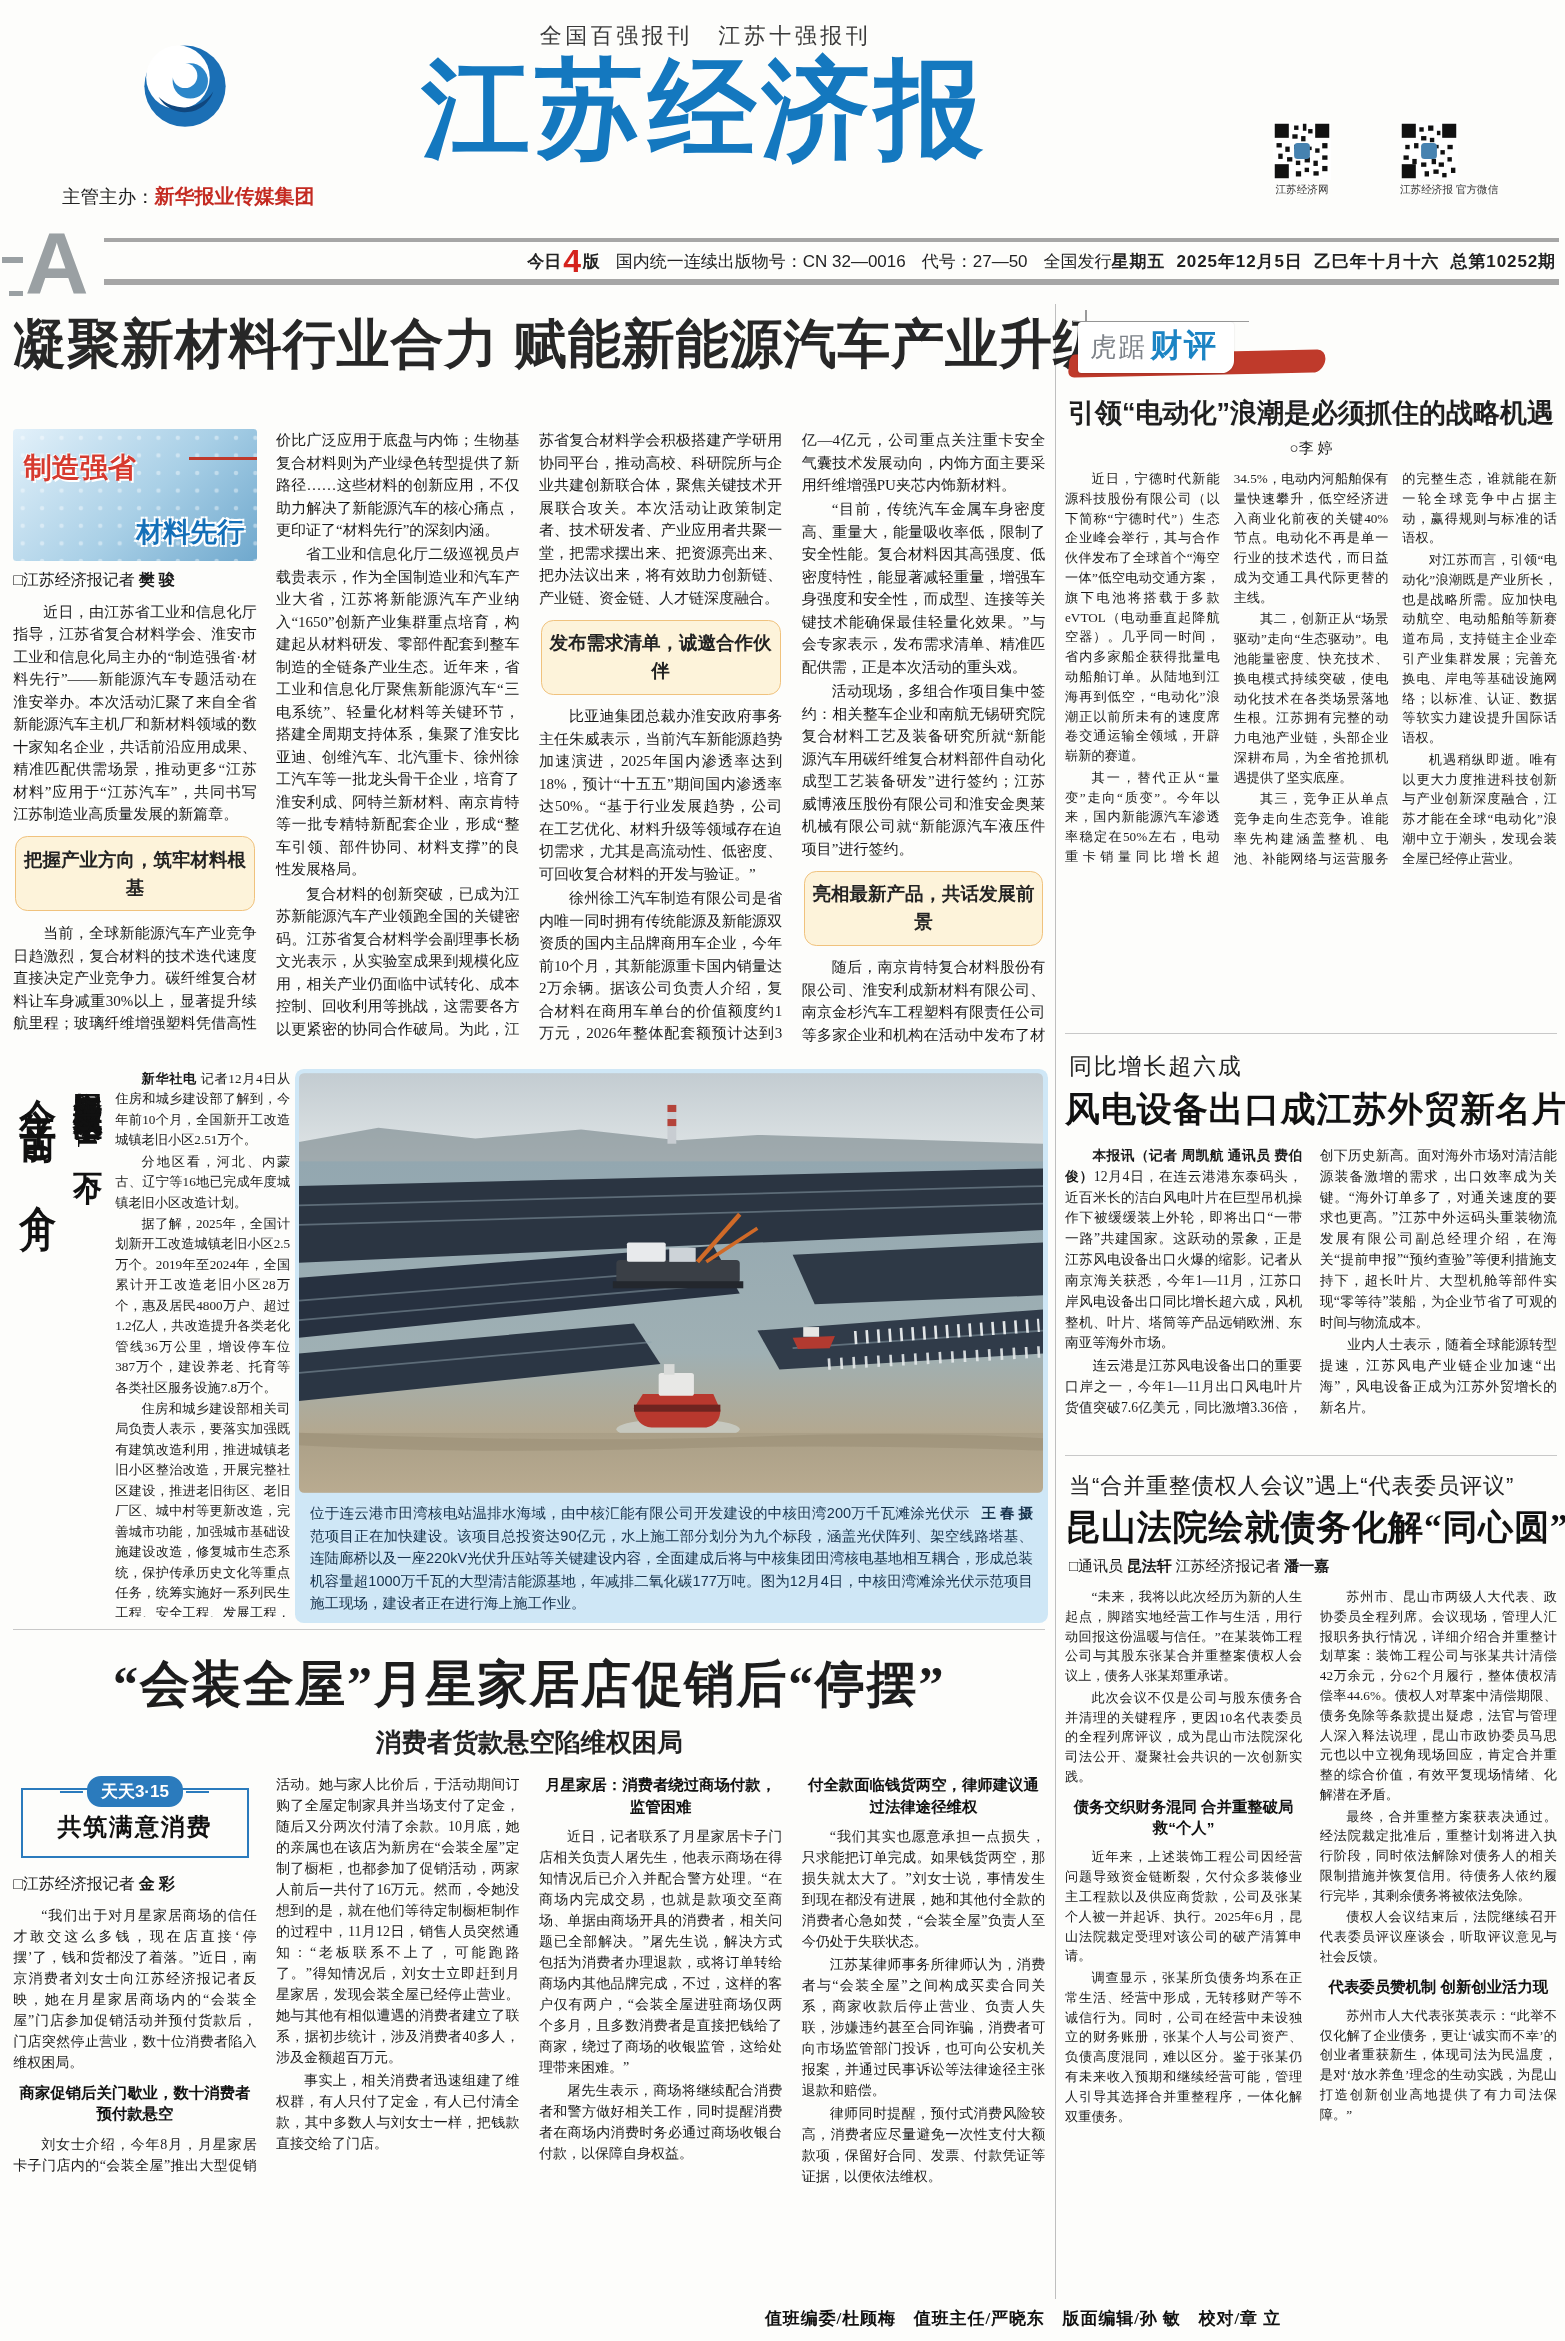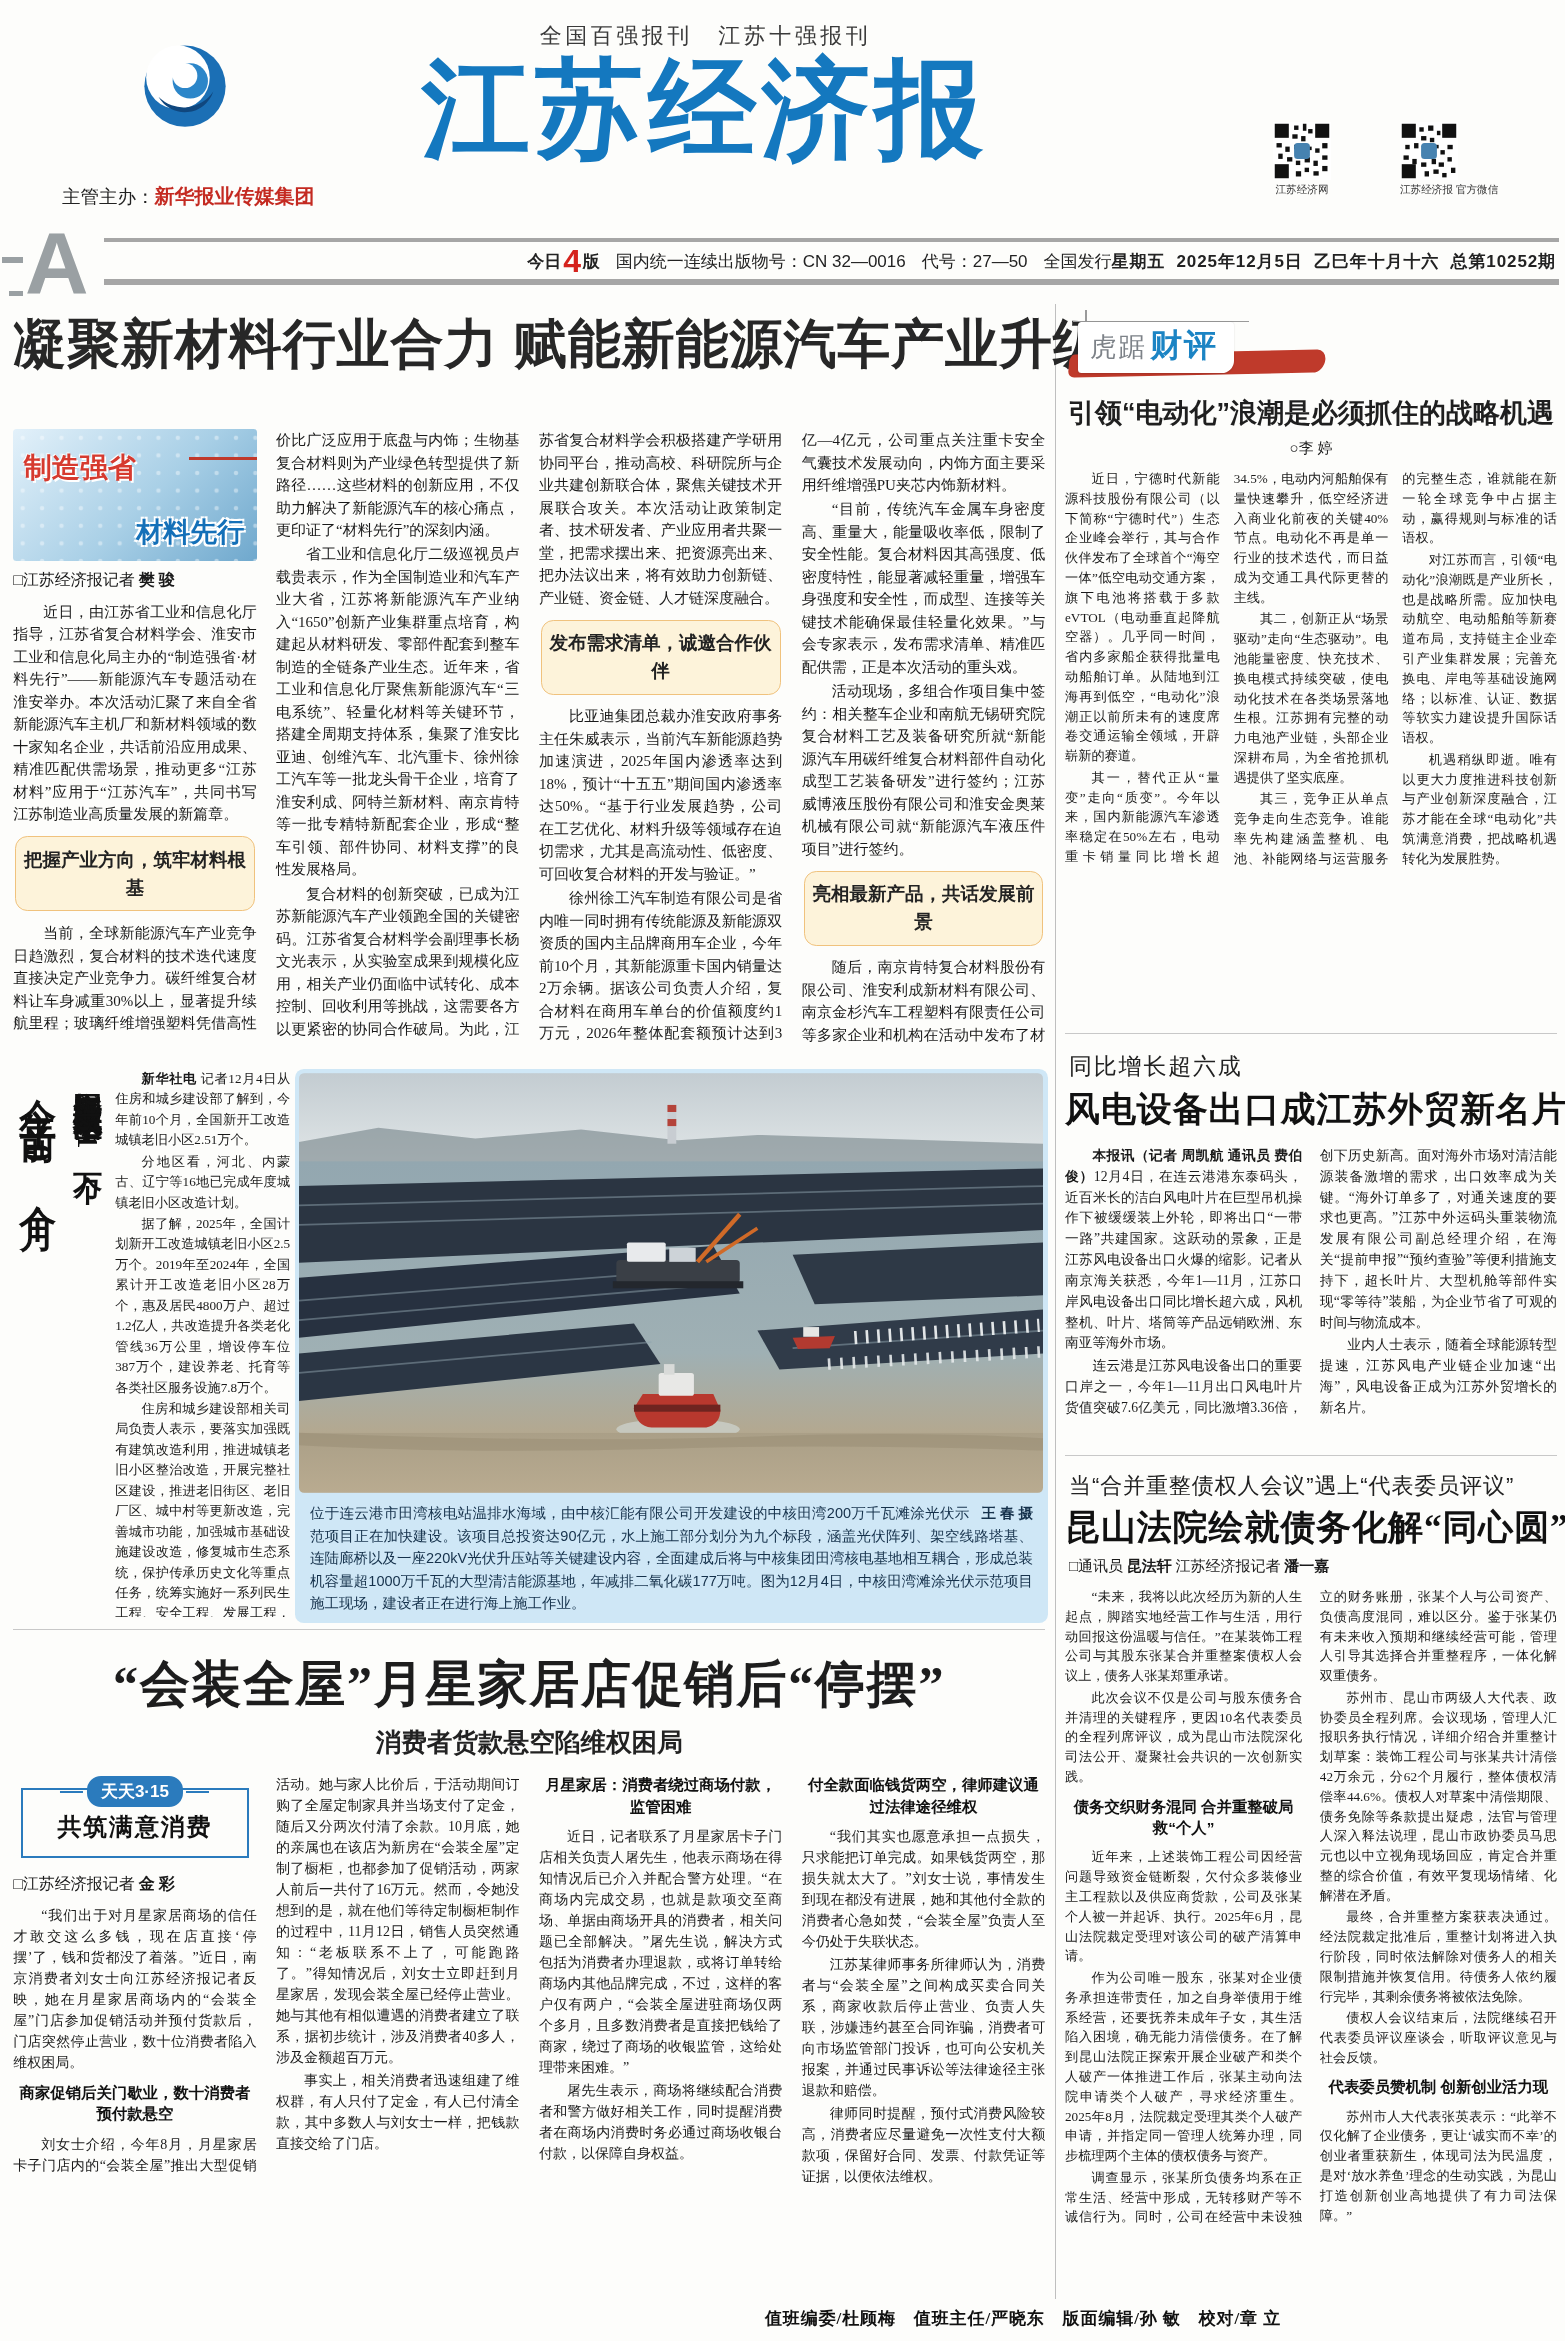--- a/index.html
+++ b/index.html
@@ -371,21 +371,21 @@
     </div>
   </div>
   <div class="abs op-byline">○李 婷</div>
   <div class="abs op-body">
     <div>
         <p class="para">近日，宁德时代新能源科技股份有限公司（以下简称“宁德时代”）生态企业峰会举行，其与合作伙伴发布了全球首个“海空一体”低空电动交通方案，旗下电池将搭载于多款eVTOL（电动垂直起降航空器）。几乎同一时间，省内多家船企获得批量电动船舶订单。从陆地到江海再到低空，“电动化”浪潮正以前所未有的速度席卷交通运输全领域，开辟崭新的赛道。</p>
         <p class="para">其一，替代正从“量变”走向“质变”。今年以来，国内新能源汽车渗透率稳定在50%左右，电动重卡销量同比增长超34.5%，电动内河船舶保有量快速攀升，低空经济进入商业化前夜的关键40%节点。电动化不再是单一行业的技术迭代，而日益成为交通工具代际更替的主线。</p>
         <p class="para">其二，创新正从“场景驱动”走向“生态驱动”。电池能量密度、快充技术、换电模式持续突破，使电动化技术在各类场景落地生根。江苏拥有完整的动力电池产业链，头部企业深耕布局，为全省抢抓机遇提供了坚实底座。</p>
         <p class="para">其三，竞争正从单点竞争走向生态竞争。谁能率先构建涵盖整机、电池、补能网络与运营服务的完整生态，谁就能在新一轮全球竞争中占据主动，赢得规则与标准的话语权。</p>
         <p class="para">对江苏而言，引领“电动化”浪潮既是产业所长，也是战略所需。应加快电动航空、电动船舶等新赛道布局，支持链主企业牵引产业集群发展；完善充换电、岸电等基础设施网络；以标准、认证、数据等软实力建设提升国际话语权。</p>
-        <p class="para">机遇稍纵即逝。唯有以更大力度推进科技创新与产业创新深度融合，江苏才能在全球“电动化”共筑满意消费，把战略机遇转化为发展胜势。</p>
+        <p class="para">机遇稍纵即逝。唯有以更大力度推进科技创新与产业创新深度融合，江苏才能在全球“电动化”浪潮中立于潮头，发现会装全屋已经停止营业。</p>
       </div>
   </div>
 
   <div class="abs hline rdiv1"></div>
   <div class="abs wind-kicker">同比增长超六成</div>
   <div class="abs wind-headline">风电设备出口成江苏外贸新名片</div>
   <div class="abs wind-body">
     <p class="para"><b>本报讯（记者 周凯航 通讯员 费伯俊）</b><span>12月4日，在连云港港东泰码头，近百米长的洁白风电叶片在巨型吊机操作下被缓缓装上外轮，即将出口“一带一路”共建国家。这跃动的景象，正是江苏风电设备出口火爆的缩影。记者从南京海关获悉，今年1—11月，江苏口岸风电设备出口同比增长超六成，风机整机、叶片、塔筒等产品远销欧洲、东南亚等海外市场。</span></p>
     <div>
         <p class="para">连云港是江苏风电设备出口的重要口岸之一，今年1—11月出口风电叶片货值突破7.6亿美元，同比激增3.36倍，创下历史新高。面对海外市场对清洁能源装备激增的需求，出口效率成为关键。“海外订单多了，对通关速度的要求也更高。”江苏中外运码头重装物流发展有限公司副总经理介绍，在海关“提前申报”“预约查验”等便利措施支持下，超长叶片、大型机舱等部件实现“零等待”装船，为企业节省了可观的时间与物流成本。</p>
@@ -400,21 +400,20 @@
     <span>□通讯员</span> <b>昆法轩</b> <span>江苏经济报记者</span> <b>潘一嘉</b>
   </div>
   <div class="abs court-body">
     <div>
         <p class="para">“未来，我将以此次经历为新的人生起点，脚踏实地经营工作与生活，用行动回报这份温暖与信任。”在某装饰工程公司与其股东张某合并重整案债权人会议上，债务人张某郑重承诺。</p>
         <p class="para">此次会议不仅是公司与股东债务合并清理的关键程序，更因10名代表委员的全程列席评议，成为昆山市法院深化司法公开、凝聚社会共识的一次创新实践。</p>
       </div>
     <div class="inline-subhead">债务交织财务混同  合并重整破局救“个人”</div>
     <div>
         <p class="para">近年来，上述装饰工程公司因经营问题导致资金链断裂，欠付众多装修业主工程款以及供应商货款，公司及张某个人被一并起诉、执行。2025年6月，昆山法院裁定受理对该公司的破产清算申请。</p>
-        <p class="para">作为公司唯一股东，张某对企业债务承担连带责任，加之自身举债用于维系经营，还要抚养未成年子女，其生活陷入困境，确无能力清偿债务。在了解到昆山法院正探索开展企业破产和类个人破产一体推进工作后，张某主动向法院申请类个人破产，寻求经济重生。2025年8月，法院裁定受理其类个人破产申请，并指定同一管理人统筹办理，同步梳理两个主体的债权债务与资产。</p>
         <p class="para">调查显示，张某所负债务均系在正常生活、经营中形成，无转移财产等不诚信行为。同时，公司在经营中未设独立的财务账册，张某个人与公司资产、负债高度混同，难以区分。鉴于张某仍有未来收入预期和继续经营可能，管理人引导其选择合并重整程序，一体化解双重债务。</p>
         <p class="para">苏州市、昆山市两级人大代表、政协委员全程列席。会议现场，管理人汇报职务执行情况，详细介绍合并重整计划草案：装饰工程公司与张某共计清偿42万余元，分62个月履行，整体债权清偿率44.6%。债权人对草案中清偿期限、债务免除等条款提出疑虑，法官与管理人深入释法说理，昆山市政协委员马思元也以中立视角现场回应，肯定合并重整的综合价值，有效平复现场情绪、化解潜在矛盾。</p>
         <p class="para">最终，合并重整方案获表决通过。经法院裁定批准后，重整计划将进入执行阶段，同时依法解除对债务人的相关限制措施并恢复信用。待债务人依约履行完毕，其剩余债务将被依法免除。</p>
         <p class="para">债权人会议结束后，法院继续召开代表委员评议座谈会，听取评议意见与社会反馈。</p>
       </div>
     <div class="inline-subhead">代表委员赞机制  创新创业活力现</div>
     <div>
         <p class="para">苏州市人大代表张英表示：“此举不仅化解了企业债务，更让‘诚实而不幸’的创业者重获新生，体现司法为民温度，是对‘放水养鱼’理念的生动实践，为昆山打造创新创业高地提供了有力司法保障。”</p>
       </div>
   </div>

